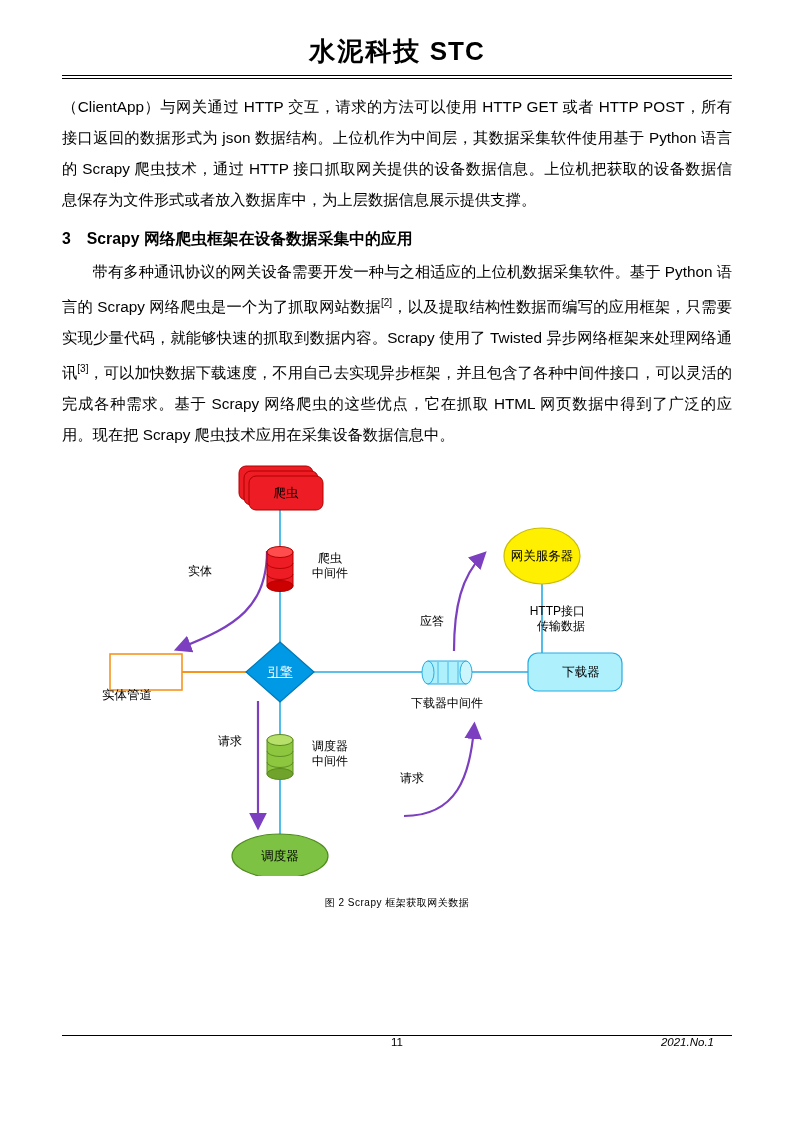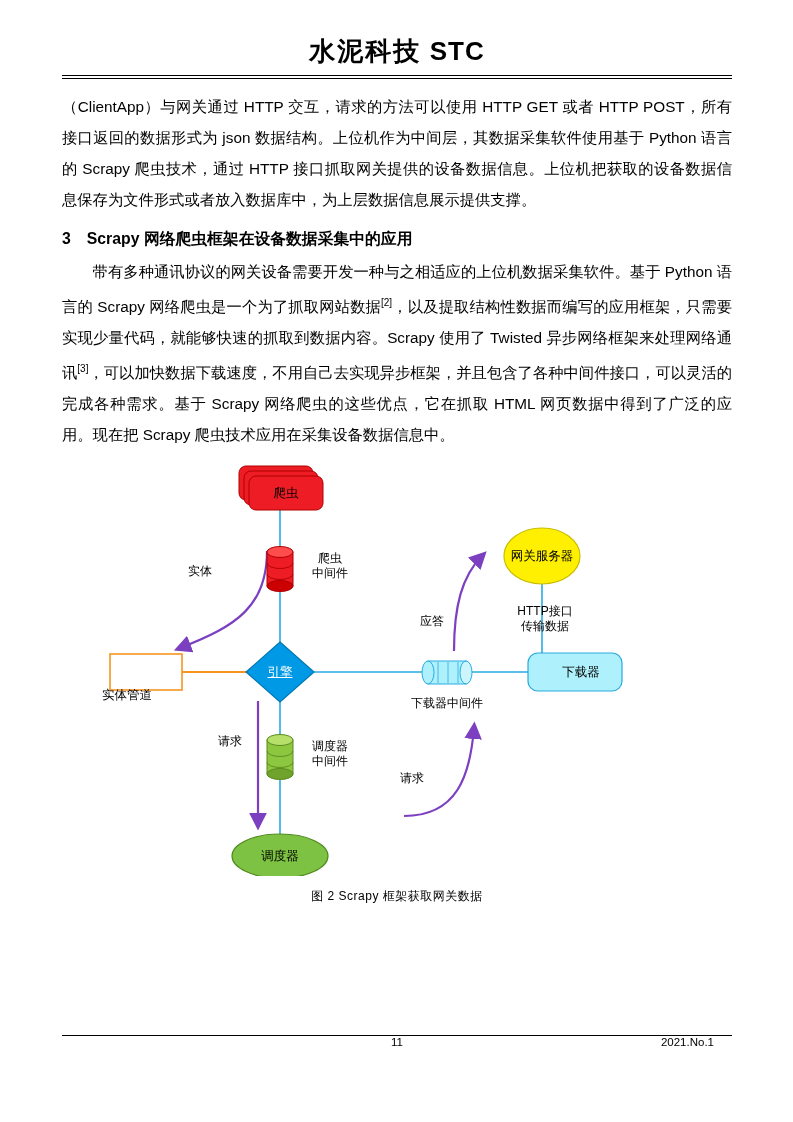--- a/index.html
+++ b/index.html
@@ -78,22 +78,22 @@
   
   .figure-wrap {
     position: relative;
     width: 670px;
     height: 420px;
     margin-top: 6px;
   }
   .fig-caption {
     text-align: center;
     font-family: "Liberation Sans", sans-serif;
-    font-size: 12px;
-    margin-top: 12px;
+    font-size: 10px;
+    margin-top: 20px;
     letter-spacing: 0.5px;
   }
   .node {
     position: absolute;
     box-sizing: border-box;
     display: flex;
     align-items: center;
     justify-content: center;
     text-align: center;
     font-family: "Liberation Sans", sans-serif;
@@ -134,20 +134,21 @@
     align-items: center;
   }
   .footer .pg {
     position: absolute;
     left: 50%;
     transform: translateX(-50%);
   }
   .footer .iss {
     position: absolute;
     right: 18px;
+    font-style: italic;
   }
 </style>
 </head>
 <body>
 
 <div class="page">
   <div class="page-inner">
 
     <div class="journal-header">
       <span>水泥科技</span>
@@ -247,21 +248,21 @@
       </div>
       <div class="node" style="left:33px;top:198px;width:64px;height:36px;margin-top:23px;">实体管道</div>
       <div class="node" style="left:190px;top:204px;width:56px;height:24px;color:#ffffff;text-decoration:underline;">引擎</div>
       <div class="node" style="left:466px;top:197px;width:106px;height:38px;">下载器</div>
       <div class="node" style="left:170px;top:389px;width:96px;height:22px;">调度器</div>
 
       <div class="lbl" style="left:238px;top:95px;width:60px;">爬虫<br>中间件</div>
       <div class="lbl" style="left:238px;top:283px;width:60px;">调度器<br>中间件</div>
       <div class="lbl" style="left:118px;top:108px;width:40px;">实体</div>
       <div class="lbl" style="left:350px;top:158px;width:40px;">应答</div>
-      <div class="lbl" style="left:443px;top:148px;width:80px;">HTTP接口<br>传输数据</div>
+      <div class="lbl" style="left:443px;top:148px;width:80px;text-align:right;">HTTP接口<br>传输数据</div>
       <div class="lbl" style="left:330px;top:240px;width:110px;">下载器中间件</div>
       <div class="lbl" style="left:148px;top:278px;width:40px;">请求</div>
       <div class="lbl" style="left:330px;top:315px;width:40px;">请求</div>
 
     </div>
 
     <div class="fig-caption">图 2 Scrapy 框架获取网关数据</div>
 
   </div>
 

